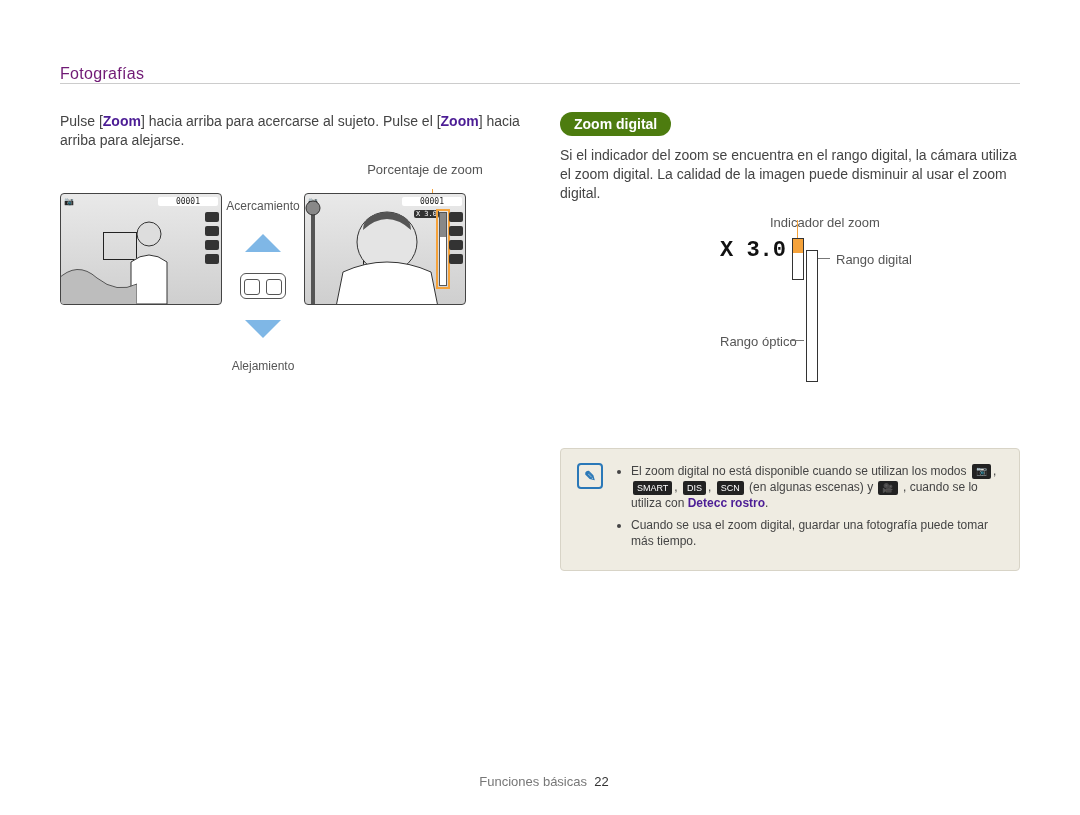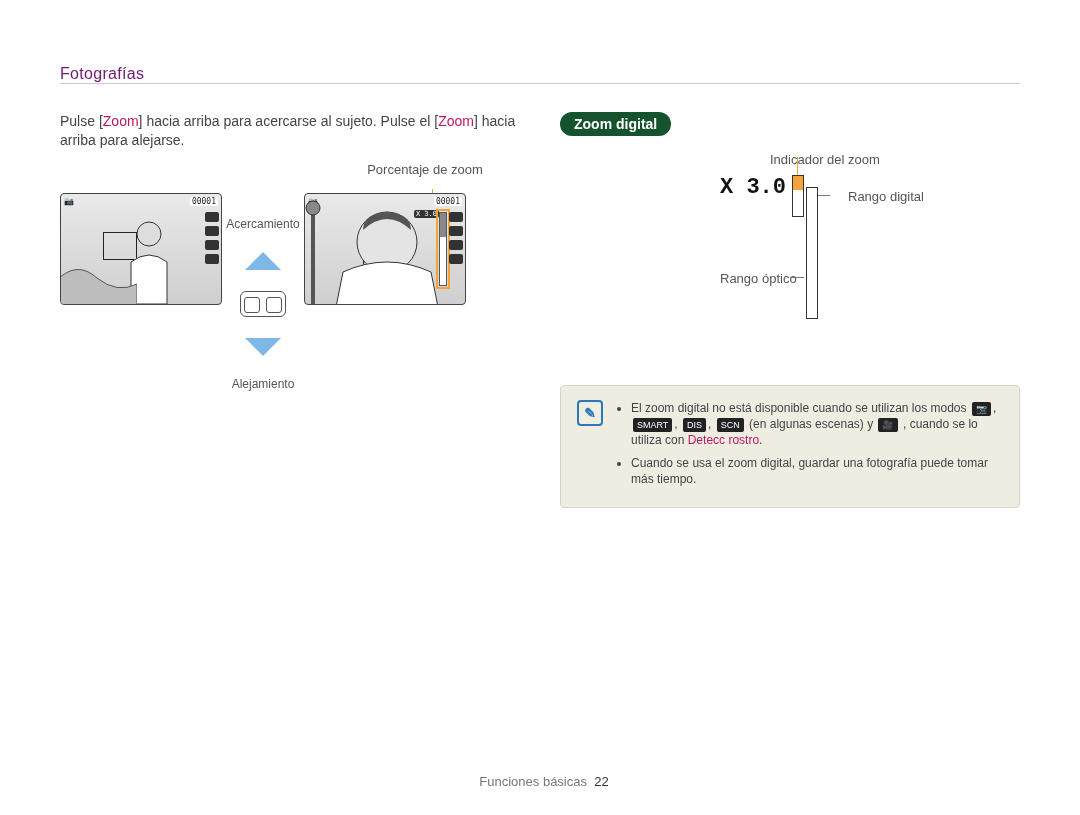--- a/index.html
+++ b/index.html
@@ -2,36 +2,36 @@
 <html><head>
 <meta charset="utf-8">
 <style>
   html,body{margin:0;padding:0;background:#fff;font-family:"Helvetica Neue",Arial,sans-serif;color:#333;font-weight:300}
   .page{width:1080px;height:815px;position:relative;box-sizing:border-box;padding:65px 60px 0 60px}
   .breadcrumb{font-size:16px;color:#701a75;border-bottom:1px solid #ccc;letter-spacing:.3px}
   .columns{display:flex;gap:40px;margin-top:28px}
   .col{flex:1 1 50%;min-width:0}
   h2.section{font-size:26px;font-weight:400;color:#2a78b8;margin:0 0 10px 0;letter-spacing:.2px}
   p.body{font-size:14px;line-height:1.35;color:#444;margin:0 0 12px 0}
-  .pill{display:inline-block;background:#14532d;color:#fff;border-radius:14px;padding:4px 14px;font-size:14px;font-weight:600;margin-bottom:10px}
+  .pill{display:inline-block;background:#4d7c0f;color:#fff;border-radius:14px;padding:4px 14px;font-size:14px;font-weight:600;margin-bottom:10px}
 
   
   .figure-zoom{display:flex;align-items:flex-start;gap:6px;margin-top:16px}
   .screen{width:160px;height:110px;border:1px solid #444;border-radius:4px;background:linear-gradient(180deg,#e9e9e9,#cfcfcf);position:relative;overflow:hidden}
   .screen .hud-top{position:absolute;top:3px;left:3px;right:3px;display:flex;justify-content:space-between;font-size:8px;font-family:monospace;color:#222}
-  .screen .overlay-counter{background:#fff;padding:0 2px;border-radius:2px}
+  .screen .overlay-counter{background:#fff;padding:0 18px;border-radius:2px}
   .screen .side-icons{position:absolute;right:2px;top:18px;display:flex;flex-direction:column;gap:4px}
   .mini-icon{width:14px;height:10px;background:#333;border-radius:2px}
   .zoom-bar{position:absolute;right:18px;top:18px;width:6px;height:72px;border:1px solid #555;background:#fff}
   .zoom-bar .filled{background:#888;height:24px;width:100%}
   .zoom-label{position:absolute;right:26px;top:16px;background:#333;color:#fff;font-size:7px;font-family:monospace;padding:0 2px;border-radius:2px}
   .focus-box{position:absolute;border:1px solid #222}
   .person{position:absolute;filter:grayscale(1)}
   .label-small{font-size:12px;color:#555;text-align:center}
-  .rocker{display:flex;flex-direction:column;align-items:center;gap:21px;width:70px;margin-top:24px}
+  .rocker{display:flex;flex-direction:column;align-items:center;gap:21px;width:70px;margin-top:6px}
   .arrow{width:36px;height:18px}
   .rocker-body{width:44px;height:24px;border:1px solid #555;border-radius:6px;background:#fff;position:relative}
   .rocker-body::before,.rocker-body::after{content:"";position:absolute;top:5px;width:14px;height:14px;border:1px solid #555;border-radius:3px}
   .rocker-body::before{left:3px}
   .rocker-body::after{right:3px}
   .caption-over{font-size:13px;color:#555;text-align:center;margin-bottom:2px}
 
   
   .zoom-diagram{position:relative;height:180px;margin-left:160px;margin-top:8px}
   .zoom-x{font-family:"Courier New",monospace;font-weight:700;font-size:22px;color:#111;position:absolute;left:0;top:0}
@@ -44,21 +44,21 @@
 
   
   .note{display:flex;gap:14px;border:1px solid #d8d4c7;background:#efece2;border-radius:4px;padding:14px 16px;margin-top:30px;font-size:12px;color:#444}
   .note-icon{width:22px;height:22px;border:2px solid #2a78b8;border-radius:4px;color:#2a78b8;font-weight:700;display:flex;align-items:center;justify-content:center;font-size:14px;flex:none}
   .note ul{margin:0;padding-left:14px}
   .note li{margin-bottom:6px;line-height:1.35}
   .mode-chip{display:inline-block;background:#222;color:#fff;font-size:9px;padding:1px 4px;border-radius:2px;vertical-align:middle;margin:0 2px}
 
   .footer{position:absolute;left:8px;right:0;bottom:26px;text-align:center;font-size:13px;color:#777}
 
-  b{font-weight:400;color:#be185d}
+  b{font-weight:700;color:#4c1d95}
 </style>
 </head>
 <body>
 
 <div class="page">
 
   <div class="breadcrumb">Fotografías</div>
 
   <div class="columns">
 
@@ -132,31 +132,32 @@
               <rect x="12" y="12" width="4" height="92" fill="#555"></rect>
               <circle cx="14" cy="8" r="7" fill="#888" stroke="#333"></circle>
             </svg>
           </div>
         </div>
       </div>
     </div>
 
     <div class="col">
       <span class="pill">Zoom digital</span>
+      <p class="body">Si el indicador del zoom se encuentra en el rango digital, la cámara utiliza el zoom digital. La calidad de la imagen puede disminuir al usar el zoom digital.</p>
 
       <div class="lbl" style="position:relative;left:210px;margin-top:6px">Indicador del zoom</div>
 
       <div class="zoom-diagram">
         <div class="leader" style="left:77px;top:-18px;height:20px"></div>
         <span class="zoom-x">X 3.0</span>
         <div class="zbar small">
             <div class="fill"></div>
           </div>
         <div class="zbar big"></div>
-        <span class="lbl" style="left:128px;top:14px">Rango digital</span>
+        <span class="lbl" style="left:116px;top:14px">Rango digital</span>
         <span class="lbl" style="left:0px;top:96px">Rango óptico</span>
         <div style="position:absolute;left:98px;top:20px;width:12px;height:1px;background:#777"></div>
         <div style="position:absolute;left:70px;top:102px;width:14px;height:1px;background:#777"></div>
       </div>
 
       <div class="note">
         <div class="note-icon">✎</div>
         <ul>
           <li>
             <span>El zoom digital no está disponible cuando se utilizan los modos </span>

